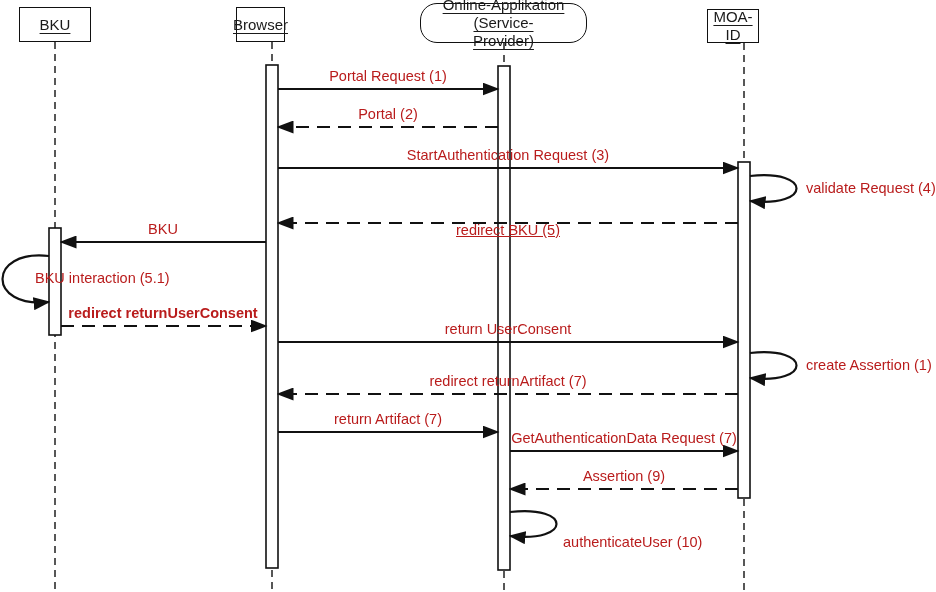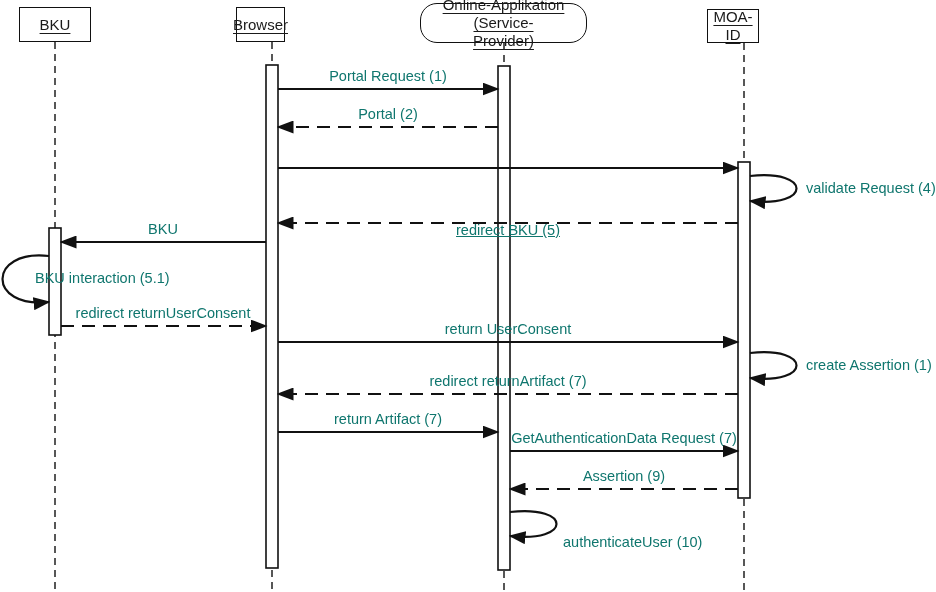--- a/index.html
+++ b/index.html
@@ -26,21 +26,21 @@
     white-space:pre-line;
     line-height:18px;
     text-decoration:underline;
     text-underline-offset:3px;
   }
   #labels-layer{position:absolute;left:0;top:0;width:936px;height:592px;z-index:3;pointer-events:none;}
   .msg-label{
     position:absolute;
     font-size:14.5px;
     line-height:19px;
-    color:#0f766e;
+    color:#b91c1c;
     white-space:nowrap;
   }
   .msg-label.centered{transform:translateX(-50%);}
 </style>
 </head>
 <body>
 
 <div id="canvas">
   <svg id="diagram-svg" viewBox="0 0 936 592">
       <defs>
@@ -85,25 +85,26 @@
 Provider)</span>
     </div>
     <div class="actor-box" style="left: 707px; top: 9px; width: 52px; height: 34px;">
       <span class="actor-label">MOA-ID</span>
     </div>
   </div>
 
   <div id="labels-layer">
       <div class="msg-label centered" style="left: 388px; bottom: 506px;">Portal Request (1)</div>
       <div class="msg-label centered" style="left: 388px; bottom: 468px;">Portal (2)</div>
+      <div class="msg-label centered" style="left: 508px; bottom: 427px;">StartAuthentication Request (3)</div>
       <div class="msg-label" style="left: 806px; top: 178.5px;">validate Request (4)</div>
       <div class="msg-label centered" style="left: 508px; bottom: 352px; text-decoration: underline;">redirect BKU (5)</div>
       <div class="msg-label centered" style="left: 163px; bottom: 353px;">BKU</div>
       <div class="msg-label" style="left: 3px; top: 269px; padding-left: 32px;">BKU interaction (5.1)</div>
-      <div class="msg-label centered" style="left: 163px; bottom: 269px;">redirect returnUserConsent</div>
+      <div class="msg-label centered" style="left: 163px; bottom: 269px; font-weight: bold;">redirect returnUserConsent</div>
       <div class="msg-label centered" style="left: 508px; bottom: 253px;">return UserConsent</div>
       <div class="msg-label" style="left: 806px; top: 355.5px;">create Assertion (1)</div>
       <div class="msg-label centered" style="left: 508px; bottom: 201px;">redirect returnArtifact (7)</div>
       <div class="msg-label centered" style="left: 388px; bottom: 163px;">return Artifact (7)</div>
       <div class="msg-label centered" style="left: 624px; bottom: 144px;">GetAuthenticationData Request (7)</div>
       <div class="msg-label centered" style="left: 624px; bottom: 106px;">Assertion (9)</div>
       <div class="msg-label" style="left: 563px; top: 514px; margin-top: 19px;">authenticateUser (10)</div>
     </div>
 </div>
 

